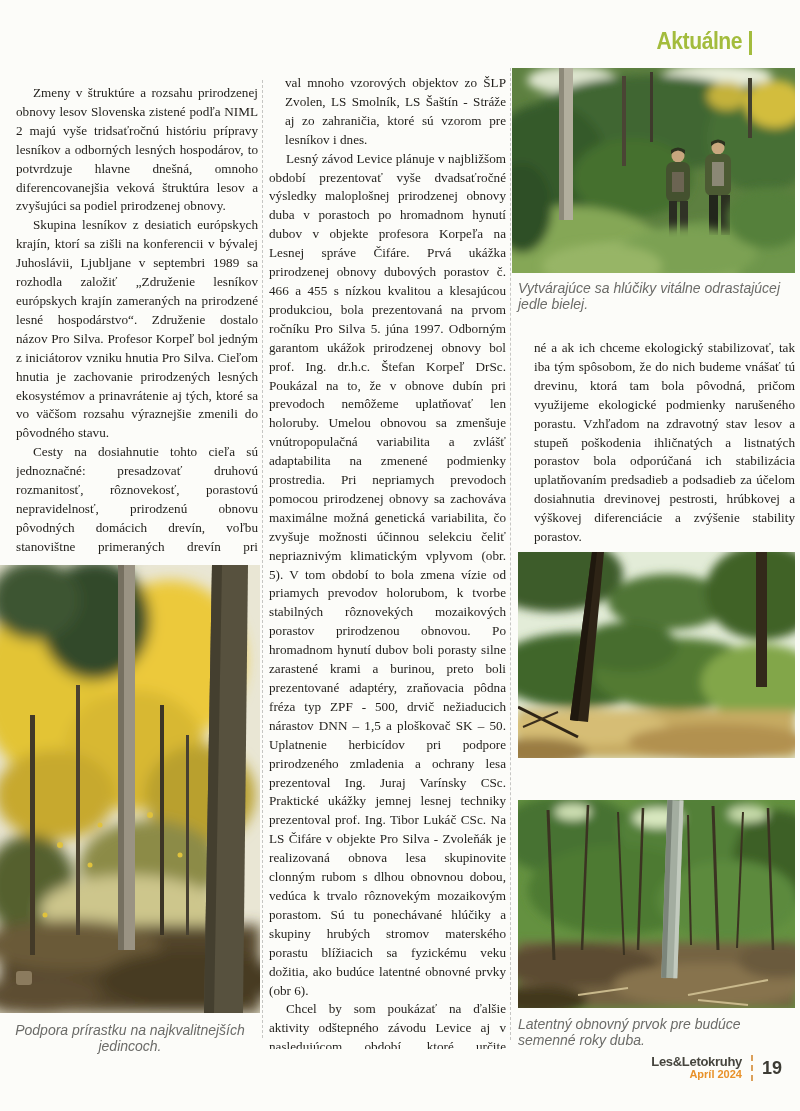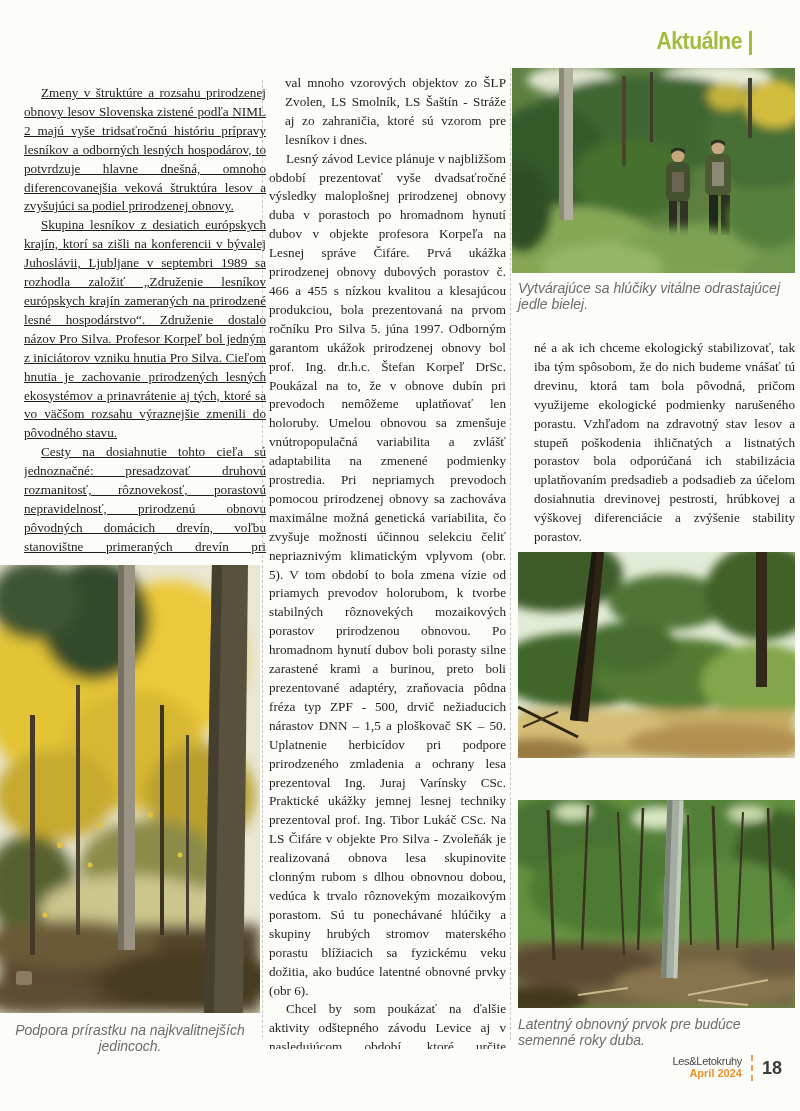--- a/index.html
+++ b/index.html
@@ -20,21 +20,21 @@
   .accent-bar { width:3px; height:24px; background:#a3bc3d; }
 
   
   .col {
     position:absolute; text-align:justify;
     font-size:13.2px; line-height:18.9px;
     hyphens:auto; overflow:hidden;
   }
   .col p { margin:0; text-indent:17px; }
   .col p.no-indent { text-indent:0;margin-left:16px; }
-  .col-left  { left:24px;  width:242px; top:84px;  height:470px;text-decoration:underline; }
+  .col-left  { left:16px;  width:242px; top:84px;  height:470px; }
   .col-mid   { left:269px; width:237px; top:74px;  height:975px; }
   .col-right { left:518px; width:277px; top:339px; height:225px; }
 
   .divider-v { position:absolute; width:0; border-left:1px dashed #c6c6c3; }
   .divider-1 { left:262px; top:80px;  height:958px; }
   .divider-2 { left:510px; top:68px;  height:972px; }
 
   .author {
     margin-top:14px; text-align:right;
     font-style:italic; font-weight:700; font-size:13.5px; color:#2a2824;
@@ -57,21 +57,21 @@
   .cap-oak       { left:518px; top:800px;  width:277px; }
   .cap-latent    { left:518px; top:1016px; width:277px; }
 
   
   .footer {
     position:absolute; top:1055px; right:18px;
     display:flex; align-items:center; gap:9px;
     font-family:"Liberation Sans", sans-serif;
   }
   .footer-brand { text-align:right; line-height:1.05; }
-  .magazine-title { font-weight:400; font-size:11px; letter-spacing:-0.3px; color:#46453e;margin-left:20px; }
+  .magazine-title { font-weight:700; font-size:13px; letter-spacing:-0.3px; color:#46453e;margin-left:20px; }
   .issue-date { font-weight:700; font-size:11px; color:#e8912a; }
   .footer-divider { height:26px; border-left:2px dashed #dba05a; }
   .page-number { font-weight:700; font-size:18px; color:#3c3b34; }
 </style>
 </head>
 <body>
 
 <div class="section-header">
   <span class="section-label">Aktuálne</span>
   <span class="accent-bar"></span>
@@ -271,14 +271,14 @@
   </svg>
 </div>
 <div class="caption cap-latent">Latentný obnovný prvok pre budúce semenné roky duba.</div>
 
 <div class="footer">
   <div class="footer-brand">
     <div class="magazine-title">Les&amp;Letokruhy</div>
     <div class="issue-date">Apríl 2024</div>
   </div>
   <div class="footer-divider"></div>
-  <div class="page-number">18</div>
+  <div class="page-number">19</div>
 </div>
 
 </body></html>

